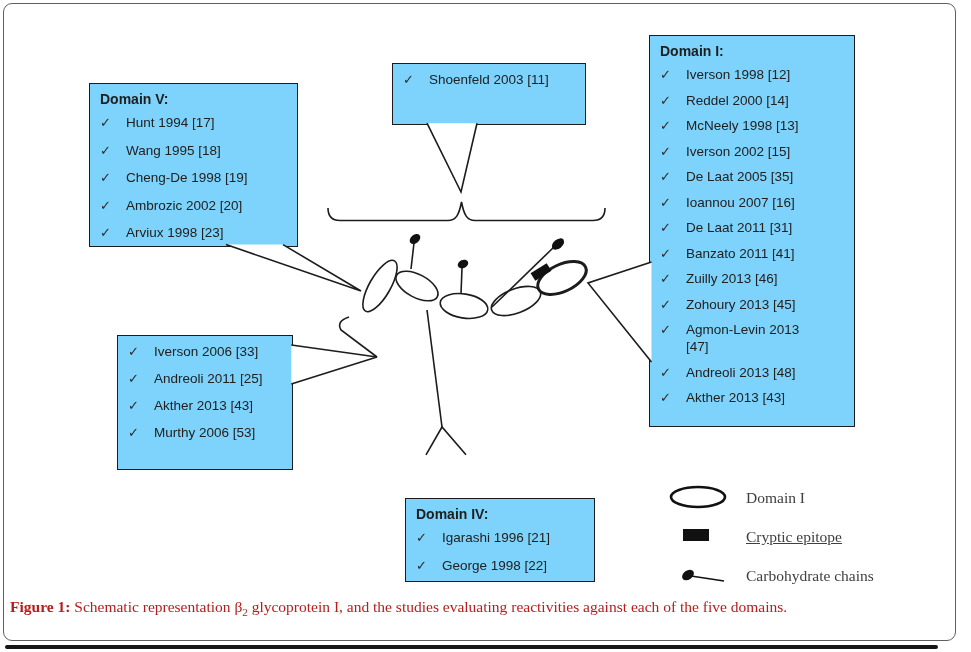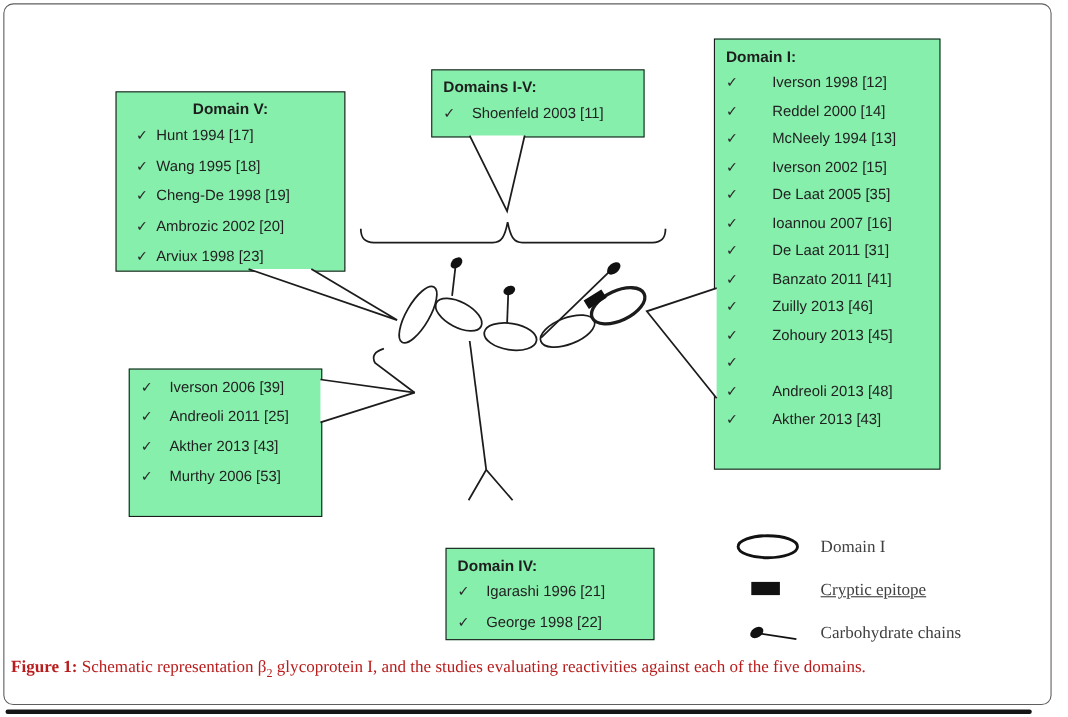--- a/index.html
+++ b/index.html
@@ -2,50 +2,50 @@
 <html><head>
 <meta charset="utf-8">
 <style>
   html,body { margin:0; padding:0; background:#fff; }
   .canvas { position:relative; width:971px; height:652px; background:#ffffff;
             font-family:"Liberation Sans", sans-serif; overflow:hidden; }
   .frame { position:absolute; left:3px; top:3px; width:953px; height:638px;
            border:1.5px solid #5f5f5f; border-radius:9px; box-sizing:border-box; }
   .bottombar { position:absolute; left:5px; top:645px; width:933px; height:4px;
                background:#161616; border-radius:3px; }
-  .refbox { position:absolute; background:#86efac; border:1.6px solid #1c1c1c;
+  .refbox { position:absolute; background:#7dd3fc; border:1.6px solid #1c1c1c;
             box-sizing:border-box; padding:7px 10px 4px 10px; color:#1e1e1e; z-index:2; }
   .refbox .title { font-weight:bold; font-size:14px; line-height:17px; margin-bottom:6px; }
   .item { display:flex; align-items:flex-start; }
   .chk  { flex:0 0 26px; width:26px; font-size:13px; color:#2a2a2a; line-height:17px; }
   .itx  { font-size:13.5px; line-height:17px; color:#212121; }
   .box-v   .item { margin-bottom:10.5px; }
   .box-i5  .item { margin-bottom:0; }
   .box-i   .item { margin-bottom:8.5px; }
-  .box-i   .itx  { max-width:132px;margin-left:16px; }
+  .box-i   .itx  { max-width:132px; }
   .box-iv5 .item { margin-bottom:10px; }
   .box-iv  .item { margin-bottom:11px; }
   .overlay { position:absolute; left:0; top:0; z-index:3; pointer-events:none; }
   .legend-label { position:absolute; font-family:"Liberation Serif", serif;
                   font-size:15.5px; color:#404040; z-index:2; }
   .caption { position:absolute; left:10px; top:597px; width:948px;
              font-family:"Liberation Serif", serif; font-size:15.5px; color:#b91c1c;
              line-height:20px; z-index:2; }
   .caption .cap-label { font-weight:bold; }
   .caption sub { font-size:11px; }
 </style>
 </head>
 <body>
 
 <div class="canvas">
 
   <div class="frame"></div>
   <div class="bottombar"></div>
 
-  <div class="refbox box-v" style="left:105px; top:83px; width:209px; height:164px;text-align:center;">
+  <div class="refbox box-v" style="left:89px; top:83px; width:209px; height:164px;">
     <div class="title">Domain V:</div>
     <div class="item">
         <span class="chk">✓</span>
         <span class="itx">Hunt 1994 [17]</span>
       </div>
     <div class="item">
         <span class="chk">✓</span>
         <span class="itx">Wang 1995 [18]</span>
       </div>
     <div class="item">
@@ -56,40 +56,39 @@
         <span class="chk">✓</span>
         <span class="itx">Ambrozic 2002 [20]</span>
       </div>
     <div class="item">
         <span class="chk">✓</span>
         <span class="itx">Arviux 1998 [23]</span>
       </div>
   </div>
 
   <div class="refbox box-i5" style="left:392px; top:63px; width:194px; height:62px;">
-    <div class="title">Domains I-V:</div>
     <div class="item">
         <span class="chk">✓</span>
         <span class="itx">Shoenfeld 2003 [11]</span>
       </div>
   </div>
 
   <div class="refbox box-i" style="left:649px; top:35px; width:206px; height:392px;">
     <div class="title">Domain I:</div>
     <div class="item">
         <span class="chk">✓</span>
         <span class="itx">Iverson 1998 [12]</span>
       </div>
     <div class="item">
         <span class="chk">✓</span>
         <span class="itx">Reddel 2000 [14]</span>
       </div>
     <div class="item">
         <span class="chk">✓</span>
-        <span class="itx">McNeely 1994 [13]</span>
+        <span class="itx">McNeely 1998 [13]</span>
       </div>
     <div class="item">
         <span class="chk">✓</span>
         <span class="itx">Iverson 2002 [15]</span>
       </div>
     <div class="item">
         <span class="chk">✓</span>
         <span class="itx">De Laat 2005 [35]</span>
       </div>
     <div class="item">
@@ -107,35 +106,36 @@
     <div class="item">
         <span class="chk">✓</span>
         <span class="itx">Zuilly 2013 [46]</span>
       </div>
     <div class="item">
         <span class="chk">✓</span>
         <span class="itx">Zohoury 2013 [45]</span>
       </div>
     <div class="item">
         <span class="chk">✓</span>
+        <span class="itx">Agmon-Levin 2013 [47]</span>
       </div>
     <div class="item">
         <span class="chk">✓</span>
         <span class="itx">Andreoli 2013 [48]</span>
       </div>
     <div class="item">
         <span class="chk">✓</span>
         <span class="itx">Akther 2013 [43]</span>
       </div>
   </div>
 
   <div class="refbox box-iv5" style="left:117px; top:335px; width:176px; height:135px;">
     <div class="item">
         <span class="chk">✓</span>
-        <span class="itx">Iverson 2006 [39]</span>
+        <span class="itx">Iverson 2006 [33]</span>
       </div>
     <div class="item">
         <span class="chk">✓</span>
         <span class="itx">Andreoli 2011 [25]</span>
       </div>
     <div class="item">
         <span class="chk">✓</span>
         <span class="itx">Akther 2013 [43]</span>
       </div>
     <div class="item">

